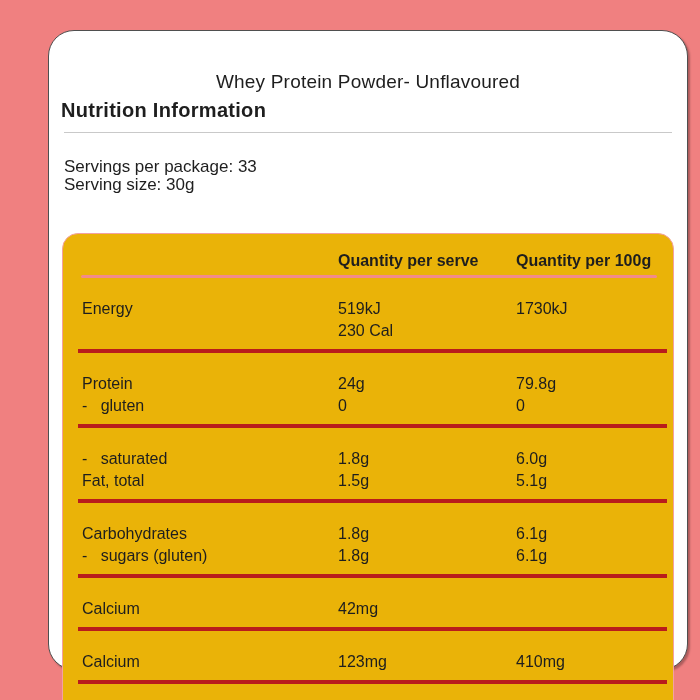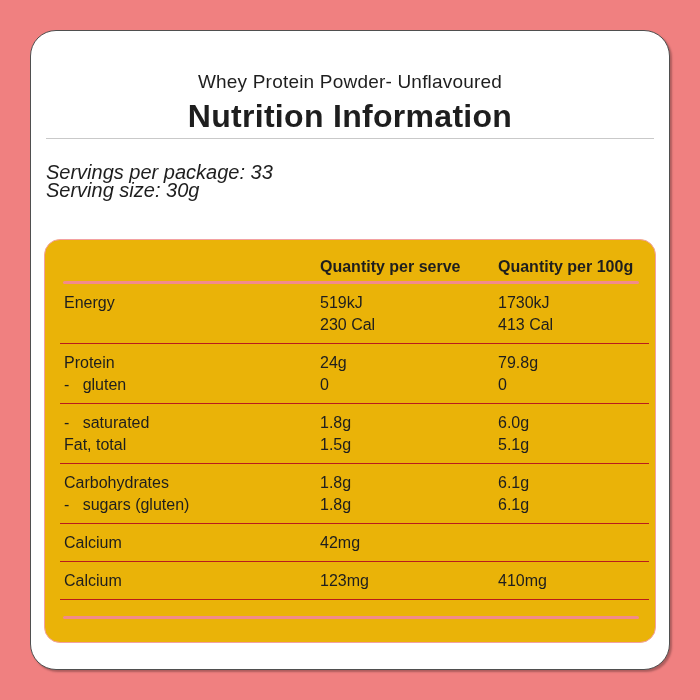--- a/index.html
+++ b/index.html
@@ -6,53 +6,51 @@
   html, body { width: 700px; height: 700px; }
   body {
     background: #F08080;
     font-family: "Liberation Sans", "DejaVu Sans", sans-serif;
     color: #1E1E1E;
     position: relative;
     overflow: hidden;
   }
   .card {
     position: absolute;
-    left: 30px; top: 30px;
+    left: 48px; top: 30px;
     width: 640px; height: 640px;
     background: #FFFFFF;
     border: 1px solid #4F4F4F;
     border-radius: 26px;
     box-shadow: 2px 2px 2px rgba(0,0,0,0.28);
     padding: 38px 12px 0 12px;
   }
   .title {
     text-align: center;
     font-size: 19px;
     font-weight: 500;
     line-height: 26px;
     letter-spacing: 0.2px;
   }
   .subtitle {
-    text-align: center;
-    font-size: 32px;
+    font-size: 20px;
     font-weight: 700;
     line-height: 30px;
-    margin-top: 6px;
+    margin-top: 0;
     letter-spacing: 0.3px;
   }
   .top-divider {
     height: 1px;
     background: #C9C9C9;
     margin: 7px 3px 0 3px;
   }
   .serving-info {
     margin: 25px 0 0 3px;
-    font-size: 20px;
+    font-size: 17px;
     line-height: 17.5px;
-    font-style: italic;
   }
   .ntable {
     margin: 40px 1px 0 1px;
     border: 1px solid #F3A1A1;
     border-radius: 16px;
     padding: 0 6px 0 15px;
     background: #eab308;
   }
   .grid-row {
     display: grid;
@@ -62,22 +60,23 @@
   .thead .line { font-weight: 600; }
   .thick-line {
     height: 3px;
     background: #F28B8B;
     border-radius: 2px;
     margin: 0 10px 0 3px;
   }
   .thick-line.bottom { margin-top: 16px; margin-bottom: 23px; }
   .row {
     padding: 8px 0 7px 0;
-    border-bottom: 1px solid #b91c1c;
+    border-bottom: 4px solid #b91c1c;
     font-size: 16px;
+    margin-top: 12px;
   }
   .cell { display: flex; flex-direction: column; }
   .label-cell { padding-left: 4px; }
   .line {
     display: block;
     font-size: 16px;
     line-height: 22px;
     min-height: 22px;
     white-space: pre;
   }
@@ -114,21 +113,20 @@
       <div class="cell label-cell">
         <span class="line">Energy</span>
         <span class="line"></span>
       </div>
       <div class="cell">
         <span class="line">519kJ</span>
         <span class="line">230 Cal</span>
       </div>
       <div class="cell">
         <span class="line">1730kJ</span>
-        <span class="line">413 Cal</span>
       </div>
     </div>
 
     <div class="grid-row row">
       <div class="cell label-cell">
         <span class="line">Protein</span>
         <span class="line">-   gluten</span>
       </div>
       <div class="cell">
         <span class="line">24g</span>

